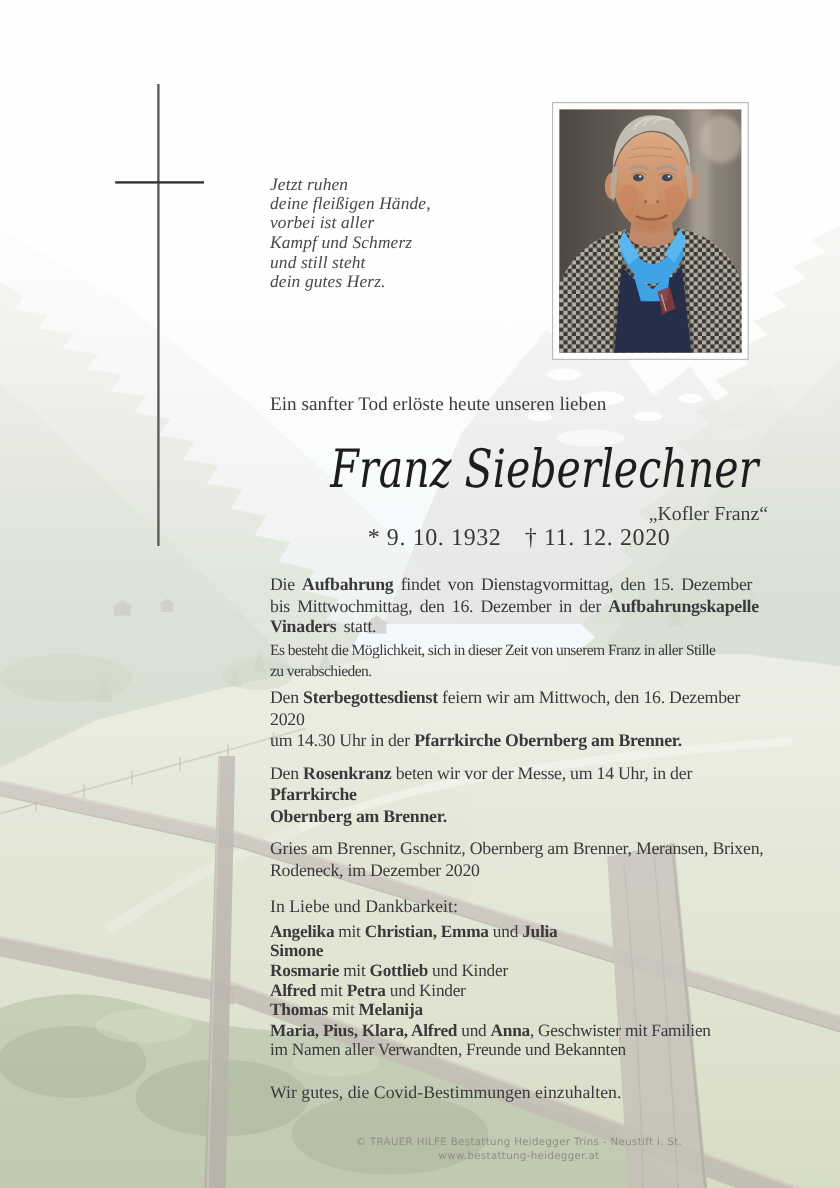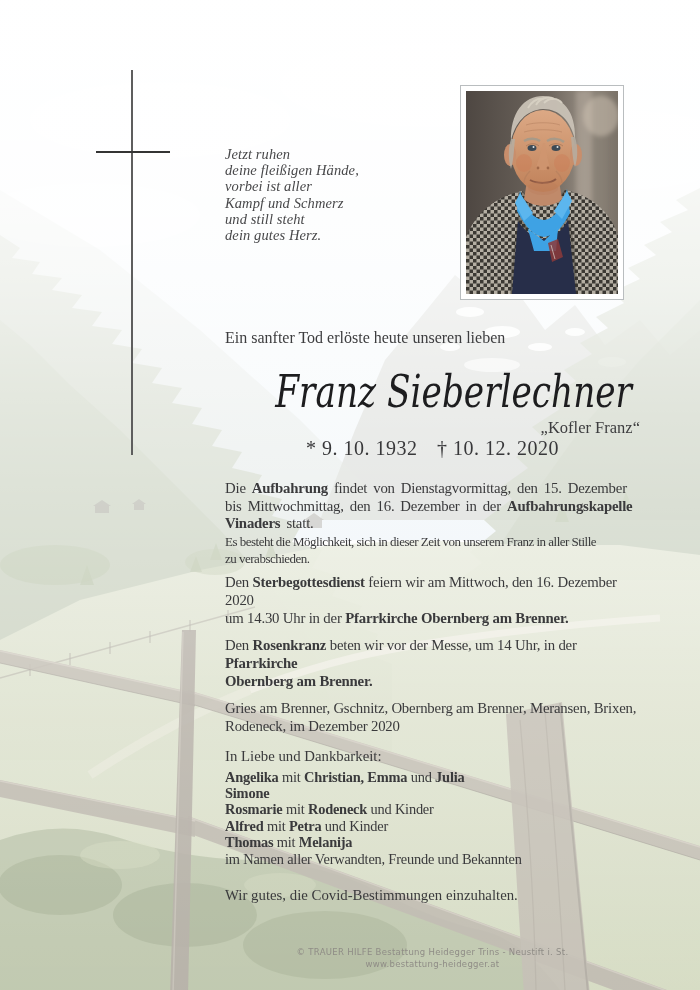--- a/index.html
+++ b/index.html
@@ -266,42 +266,43 @@
       </svg>
     </div>
 
     <div class="intro">Ein sanfter Tod erlöste heute unseren lieben</div>
     <div class="name-wrap">
       <span class="name">Franz Sieberlechner</span>
     </div>
     <div class="nickname">„Kofler Franz“</div>
     <div class="dates">
       <span class="birth">* 9. 10. 1932</span>
-      <span class="death">† 10. 12. 2020</span>
+      <span class="death">† 11. 12. 2020</span>
     </div>
 
     <div class="body">
       <p class="wide">Die <b>Aufbahrung</b> findet von Dienstagvormittag, den 15. Dezember
 bis Mittwochmittag, den 16. Dezember in der <b>Aufbahrungskapelle</b>
 <b>Vinaders</b> statt.</p>
       <p class="tight">Es besteht die Möglichkeit, sich in dieser Zeit von unserem Franz in aller Stille
 zu verabschieden.</p>
       <p>Den <b>Sterbegottesdienst</b> feiern wir am Mittwoch, den 16. Dezember 2020
 um 14.30 Uhr in der <b>Pfarrkirche Obernberg am Brenner.</b></p>
       <p>Den <b>Rosenkranz</b> beten wir vor der Messe, um 14 Uhr, in der <b>Pfarrkirche</b>
 <b>Obernberg am Brenner.</b></p>
       <p class="places">Gries am Brenner, Gschnitz, Obernberg am Brenner, Meransen, Brixen,
 Rodeneck, im Dezember 2020</p>
 
       <div class="family-header">In Liebe und Dankbarkeit:</div>
       <div class="family-line"><b>Angelika</b> mit <b>Christian, Emma</b> und <b>Julia</b></div>
       <div class="family-line"><b>Simone</b></div>
-      <div class="family-line"><b>Rosmarie</b> mit <b>Rodeneck</b> und Kinder</div>
+      <div class="family-line"><b>Rosmarie</b> mit <b>Gottlieb</b> und Kinder</div>
       <div class="family-line"><b>Alfred</b> mit <b>Petra</b> und Kinder</div>
       <div class="family-line"><b>Thomas</b> mit <b>Melanija</b></div>
+      <div class="family-line"><b>Maria, Pius, Klara, Alfred</b> und <b>Anna</b>, Geschwister mit Familien</div>
       <div class="family-line">im Namen aller Verwandten, Freunde und Bekannten</div>
 
       <div class="covid">Wir gutes, die Covid-Bestimmungen einzuhalten.</div>
     </div>
 
     <div class="footer">
       <div>© TRAUER HILFE Bestattung Heidegger Trins - Neustift i. St.</div>
       <div>www.bestattung-heidegger.at</div>
     </div>
 

